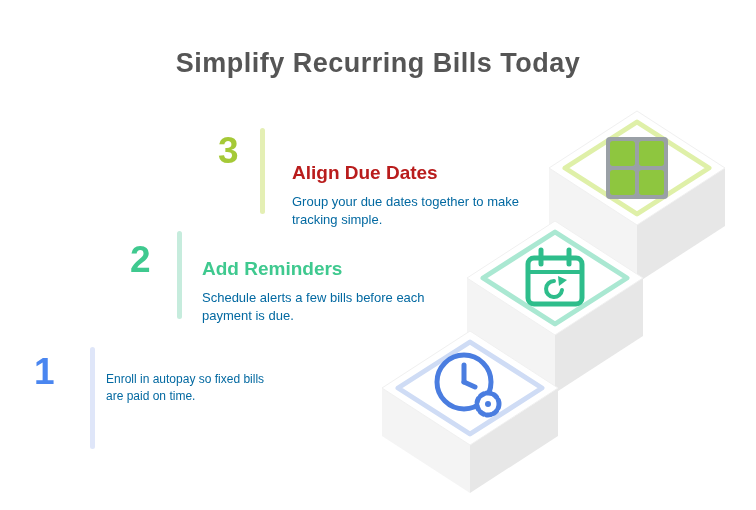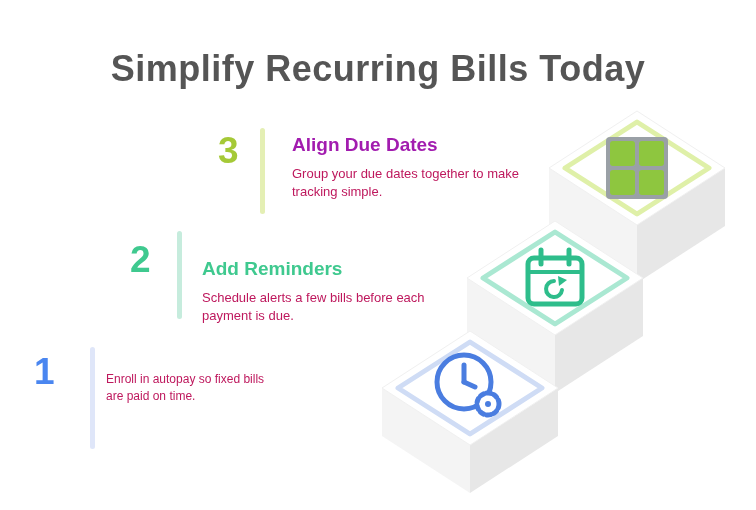--- a/index.html
+++ b/index.html
@@ -4,36 +4,36 @@
 <style>
   html,body{margin:0;padding:0;}
   body{
     width:756px;height:510px;position:relative;overflow:hidden;
     background:#ffffff;
     font-family:"Liberation Sans","DejaVu Sans",sans-serif;
   }
   .stage{position:absolute;inset:0;width:756px;height:510px;}
   .title{
     position:absolute;top:48px;left:0;width:756px;
-    text-align:center;font-size:36px;font-weight:bold;color:#555555;
+    text-align:center;font-size:27px;font-weight:bold;color:#555555;
     letter-spacing:0.5px;z-index:2;
   }
   .step{position:absolute;z-index:2;}
   .step .num{
     position:absolute;font-weight:bold;font-size:37px;line-height:1;
   }
   .step .bar{position:absolute;width:5px;border-radius:3px;}
   .step .txt{position:absolute;}
   .step .step-title{font-weight:bold;font-size:19px;line-height:1.15;}
-  .step .step-desc{margin-top:9px;font-size:13px;line-height:1.42;color:#be185d;}
+  .step .step-desc{margin-top:9px;font-size:13px;line-height:1.42;color:#0369a1;}
   
   .step3 .num{left:0;top:4px;color:#a5c937;}
   .step3 .bar{left:42px;top:0;height:86px;background:#e4efb4;}
   .step3 .txt{left:74px;top:6px;width:228px;}
-  .step3 .step-title{color:#a21caf;}
+  .step3 .step-title{color:#b91c1c;margin-top:28px;}
   
   .step2 .num{left:0;top:10px;color:#3fc98f;}
   .step2 .bar{left:47px;top:0;height:88px;background:#c6ecdd;}
   .step2 .txt{left:72px;top:27px;width:228px;}
   .step2 .step-title{color:#3fc98f;}
   
   .step1 .num{left:0;top:6px;color:#4a86f0;}
   .step1 .bar{left:56px;top:0;height:102px;background:#dfe6f9;}
   .step1 .txt{left:72px;top:4px;width:172px;}
   .step1 .step-title{color:#4a86f0;}

